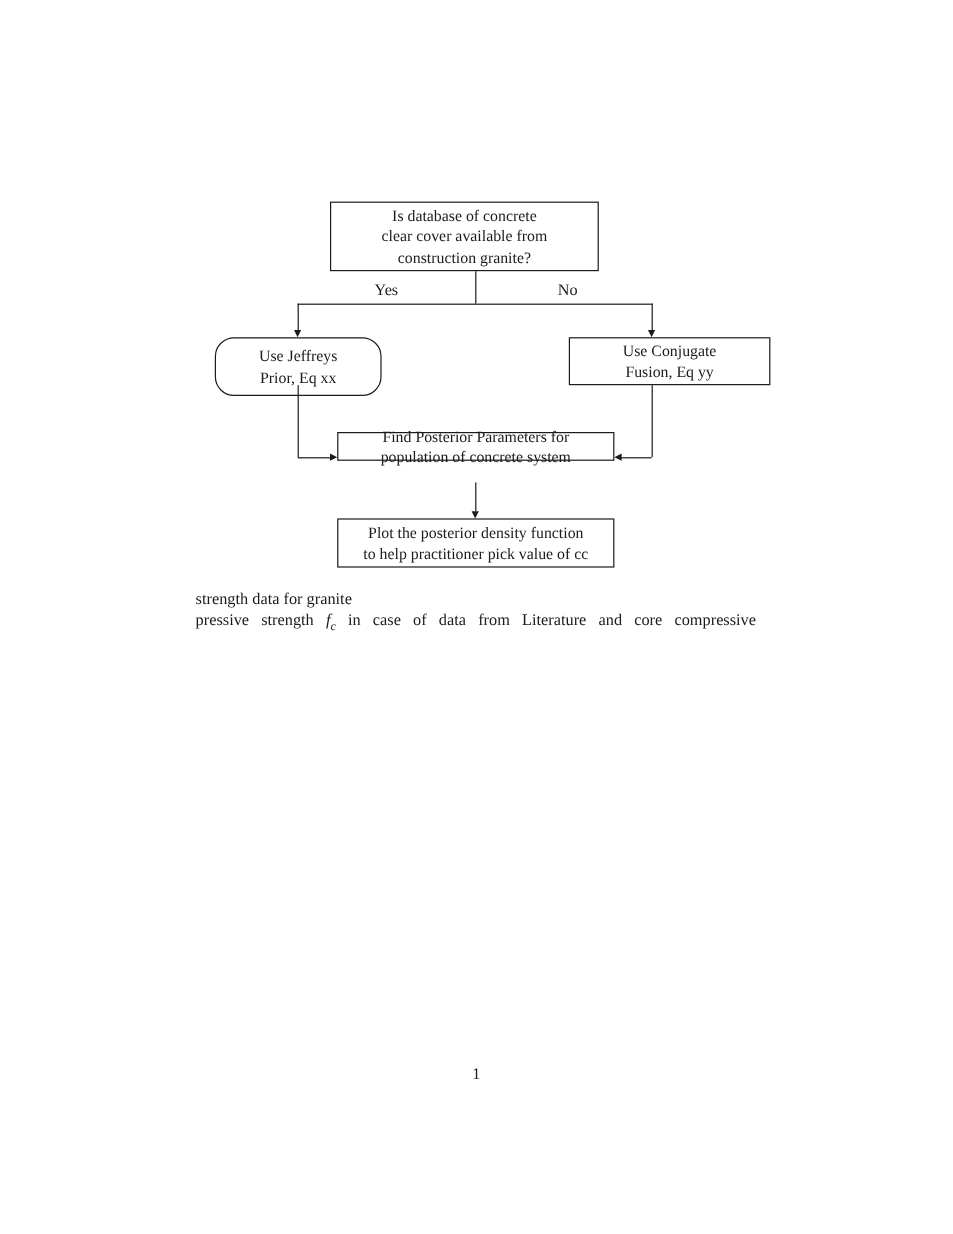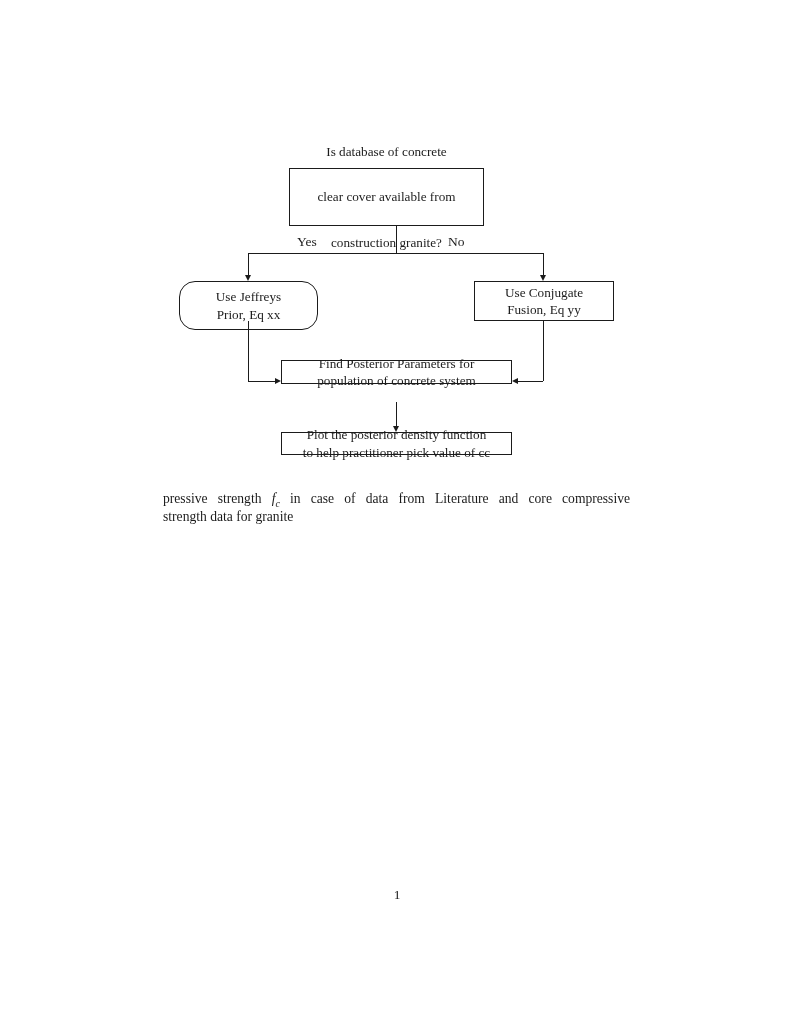--- a/index.html
+++ b/index.html
@@ -20,25 +20,25 @@
     border: 1px solid var(--ink);
     box-sizing: border-box;
     background: var(--page-bg);
     display: flex; flex-direction: column;
     align-items: center; justify-content: center;
     text-align: center;
     font-size: 13.2px; line-height: 17.4px;
   }
   .box .bl { white-space: nowrap; }
 
-  .n-question  { left: 289px; top: 168px; width: 195px; height: 58px; gap: 28px; }
+  .n-question  { left: 275px; top: 168px; width: 224px; height: 58px; }
   .n-jeffreys  { left: 179px; top: 281px; width: 139px; height: 49px; border-radius: 16px; }
-  .n-conjugate { left: 474px; top: 281px; width: 140px; height: 40px; }
+  .n-conjugate { left: 474px; top: 281px; width: 168px; height: 40px; }
   .n-posterior { left: 281px; top: 360px; width: 231px; height: 24px; }
-  .n-plot      { left: 281px; top: 432px; width: 231px; height: 23px; align-items: center; }
+  .n-plot      { left: 281px; top: 432px; width: 231px; height: 41px; align-items: center; }
 
   
   .vline { position: absolute; width: 1px; background: var(--ink); }
   .hline { position: absolute; height: 1px; background: var(--ink); }
 
   .l-stem          { left: 396px;   top: 226px; height: 27px; }
   .l-branch        { left: 248px;   top: 253px; width: 296px; }
   .l-yes-drop      { left: 248px;   top: 253px; height: 23px; }
   .l-no-drop       { left: 543px;   top: 253px; height: 23px; }
   .l-jeffreys-down { left: 248px;   top: 321px; height: 60px; }
@@ -54,21 +54,21 @@
   .arr-left  { border-width: 3.5px 6px 3.5px 0; border-color: transparent var(--ink) transparent transparent; }
   .a-yes       { left: 244.5px; top: 275px; }
   .a-no        { left: 539.5px; top: 275px; }
   .a-jeffreys  { left: 275px;   top: 377.5px; }
   .a-conjugate { left: 512px;   top: 377.5px; }
   .a-plot      { left: 392.5px; top: 426px; }
 
   
   .branch-label {
     position: absolute; width: 50px; top: 234px;
-    font-size: 13.5px; line-height: 16px;
+    text-align: center; font-size: 13.5px; line-height: 16px;
   }
   .bl-yes { left: 297px; }
   .bl-no  { left: 448px; }
 
   
   .caption {
     position: absolute; left: 163px; top: 490px; width: 467px;
     margin: 0; font-size: 13.6px; line-height: 17.6px;
   }
   .cap-line { display: block; }
@@ -131,19 +131,19 @@
     <div class="arr arr-down a-plot"></div>
 
     <div class="box n-plot">
       <div class="bl">Plot the posterior density function</div>
       <div class="bl">to help practitioner pick value of cc</div>
     </div>
 
   </div>
 
   <p class="caption">
+    <span class="cap-line">strength data for granite</span>
     <span class="cap-line cap-just"><span>pressive strength </span><span class="cap-math">f</span><sub class="cap-sub">c</sub><span> in case of data from Literature and core compressive</span></span>
-    <span class="cap-line">strength data for granite</span>
   </p>
 
   <div class="page-number">1</div>
 
 </div>
 
 </body></html>

